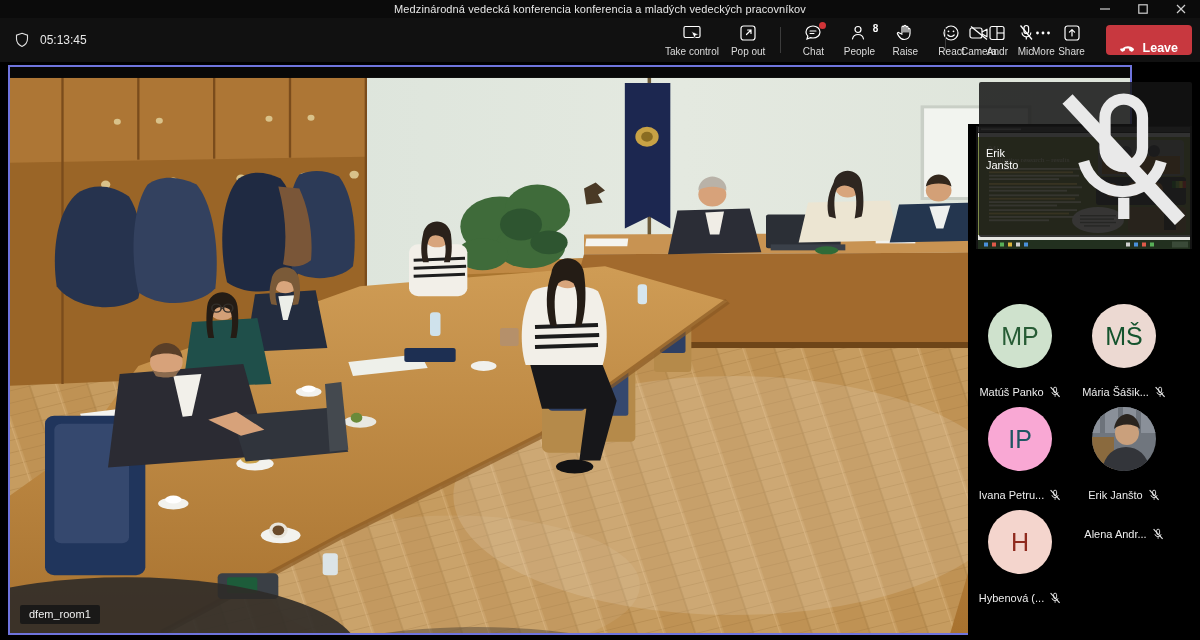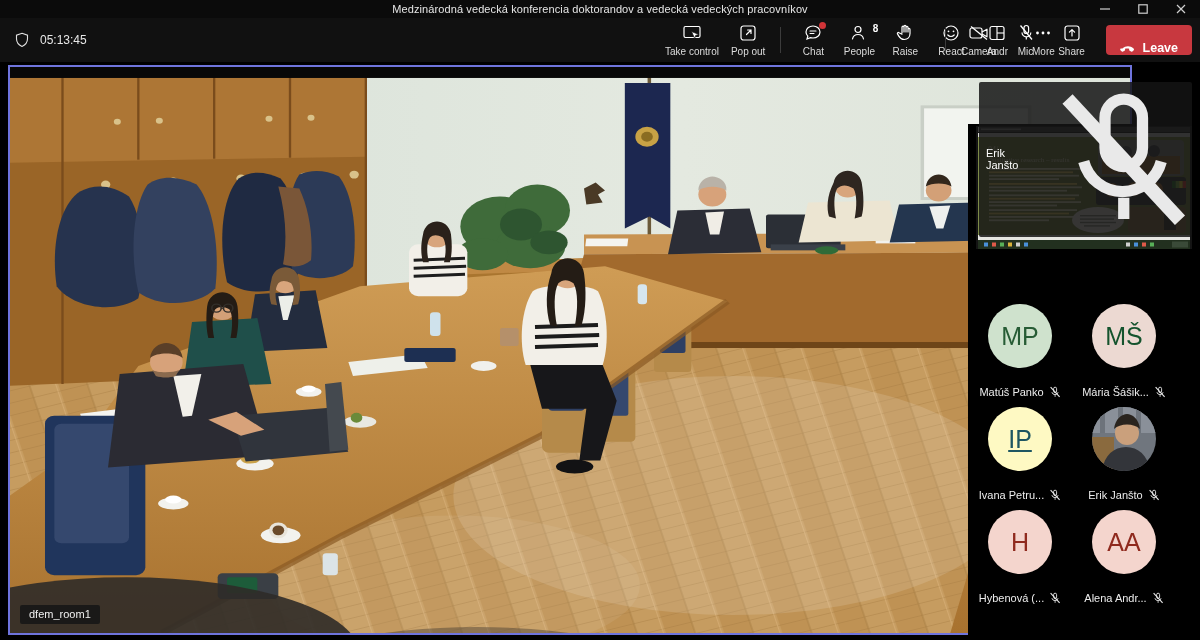--- a/index.html
+++ b/index.html
@@ -67,21 +67,21 @@
     <rect x="4.6" y="1.2" width="3" height="5.4" rx="1.5" fill="none" stroke="#e9e9e9" stroke-width="0.9"></rect>
     <path d="M2.9 6.2a3.2 3.2 0 006.2 0" fill="none" stroke="#e9e9e9" stroke-width="0.9"></path>
     <line x1="6.1" y1="9.1" x2="6.1" y2="10.8" stroke="#e9e9e9" stroke-width="0.9"></line>
     <line x1="1.6" y1="1.2" x2="10.6" y2="10.9" stroke="#e9e9e9" stroke-width="1.1"></line>
   </symbol>
 </svg>
 
 <div class="app">
 
   <div class="titlebar">
-    <span class="title">Medzinárodná vedecká konferencia doktorandov a vedecká vedeckých pracovníkov</span>
+    <span class="title">Medzinárodná vedecká konferencia konferencia a mladých vedeckých pracovníkov</span>
     <div class="winctl">
       <div class="wbtn">
         <svg width="10" height="10" viewBox="0 0 10 10">
             <line x1="0" y1="5" x2="10" y2="5" stroke="#cfcfcf" stroke-width="1.2"></line>
           </svg>
       </div>
       <div class="wbtn">
         <svg width="10" height="10" viewBox="0 0 10 10">
             <rect x="0.8" y="0.8" width="8.4" height="8.4" fill="none" stroke="#cfcfcf" stroke-width="1.2"></rect>
           </svg>
@@ -577,21 +577,21 @@
           <div class="ptile">
             <div class="avatar" style="background: rgb(236, 217, 210); color: #14532d;">MŠ</div>
             <div class="pname">
               <span>Mária Šášik...</span>
               <svg class="micoff">
                 <use href="#icn-micoff"></use>
               </svg>
             </div>
           </div>
           <div class="ptile">
-            <div class="avatar" style="background: #fef9c3; color: rgb(30, 86, 98); text-decoration: underline;">IP</div>
+            <div class="avatar" style="background: #f9a8d4; color: rgb(30, 86, 98);">IP</div>
             <div class="pname">
               <span>Ivana Petru...</span>
               <svg class="micoff">
                 <use href="#icn-micoff"></use>
               </svg>
             </div>
           </div>
           <div class="ptile">
             <div class="avatar photo">
               <svg viewBox="0 0 64 64" width="64" height="64">
@@ -616,21 +616,20 @@
           <div class="ptile">
             <div class="avatar" style="background: rgb(244, 213, 205); color: rgb(143, 42, 30);">H</div>
             <div class="pname">
               <span>Hybenová (...</span>
               <svg class="micoff">
                 <use href="#icn-micoff"></use>
               </svg>
             </div>
           </div>
           <div class="ptile">
-            <div class="avatar" style="background: rgb(244, 213, 205); color: rgb(143, 42, 30);">AA</div>
             <div class="pname">
               <span>Alena Andr...</span>
               <svg class="micoff">
                 <use href="#icn-micoff"></use>
               </svg>
             </div>
           </div>
         </div>
     </div>
 

